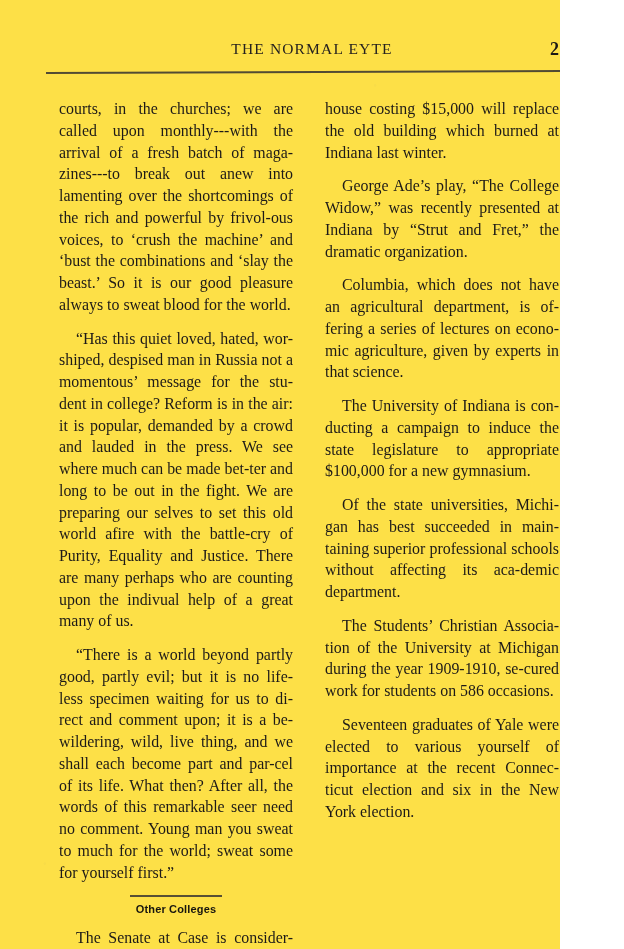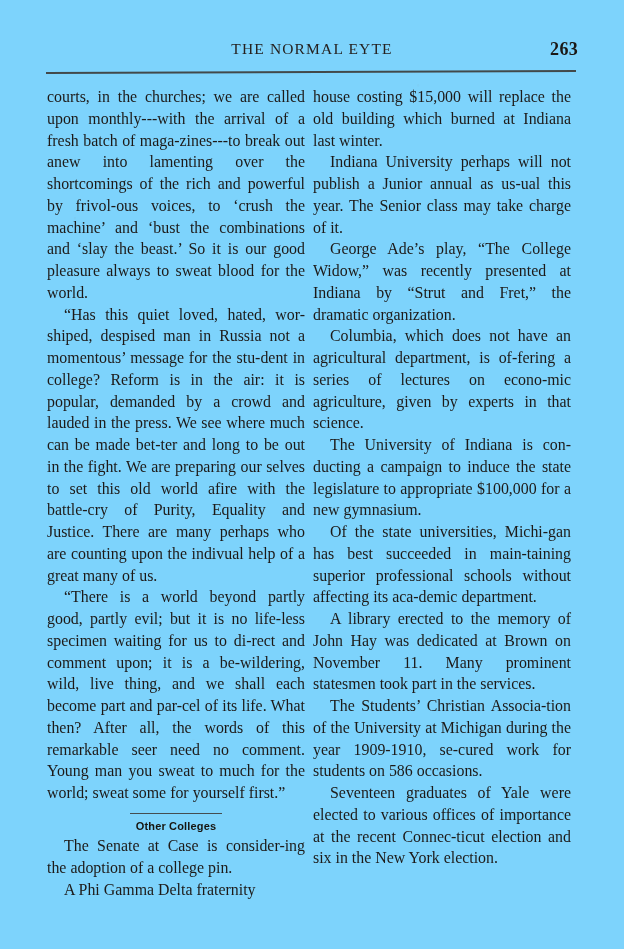--- a/index.html
+++ b/index.html
@@ -2,23 +2,23 @@
 <html><head>
 <meta charset="utf-8">
 <style>
   html, body {
     margin: 0;
     padding: 0;
     background: #ffffff;
   }
   #page {
     position: relative;
-    width: 624px;
+    width: 560px;
     height: 949px;
-    background: #7dd3fc;
+    background: #fde047;
     overflow: hidden;
     font-family: "Liberation Serif", "DejaVu Serif", serif;
     color: #1a1a1a;
   }
 
   
   #running-head {
     position: absolute;
     left: 46px;
     top: 40px;
@@ -67,21 +67,21 @@
   }
   .column {
     position: absolute;
     top: 0;
     width: 258px;
   }
   #column-left  { left: 47px; }
   #column-right { left: 313px; }
 
   .para {
-    margin: 0;
+    margin: 12px;
     font-size: 15.9px;
     line-height: 21.75px;
     text-align: justify;
     text-indent: 17px;
     text-justify: inter-word;
     color: #1d1a18;
     hyphens: none;
   }
   .para + .para { margin-top: 0; }
   .para.no-indent { text-indent: 0; }
@@ -139,26 +139,24 @@
 
       <div id="section-divider"></div>
       <h2 id="section-heading">Other Colleges</h2>
 
       <p class="para">The Senate at Case is consider-ing the adoption of a college pin.</p>
       <p class="para">A Phi Gamma Delta fraternity</p>
     </div>
 
     <div class="column" id="column-right">
       <p class="para no-indent">house costing $15,000 will replace the old building which burned at Indiana last winter.</p>
-      <p class="para">Indiana University perhaps will not publish a Junior annual as us-ual this year. The Senior class may take charge of it.</p>
       <p class="para">George Ade’s play, “The College Widow,” was recently presented at Indiana by “Strut and Fret,” the dramatic organization.</p>
       <p class="para">Columbia, which does not have an agricultural department, is of-fering a series of lectures on econo-mic agriculture, given by experts in that science.</p>
       <p class="para">The University of Indiana is con-ducting a campaign to induce the state legislature to appropriate $100,000 for a new gymnasium.</p>
       <p class="para">Of the state universities, Michi-gan has best succeeded in main-taining superior professional schools without affecting its aca-demic department.</p>
-      <p class="para">A library erected to the memory of John Hay was dedicated at Brown on November 11. Many prominent statesmen took part in the services.</p>
       <p class="para">The Students’ Christian Associa-tion of the University at Michigan during the year 1909-1910, se-cured work for students on 586 occasions.</p>
-      <p class="para">Seventeen graduates of Yale were elected to various offices of importance at the recent Connec-ticut election and six in the New York election.</p>
+      <p class="para">Seventeen graduates of Yale were elected to various yourself of importance at the recent Connec-ticut election and six in the New York election.</p>
     </div>
 
   </div>
 
   <div id="scan-noise"></div>
 </div>
 
 </body></html>

